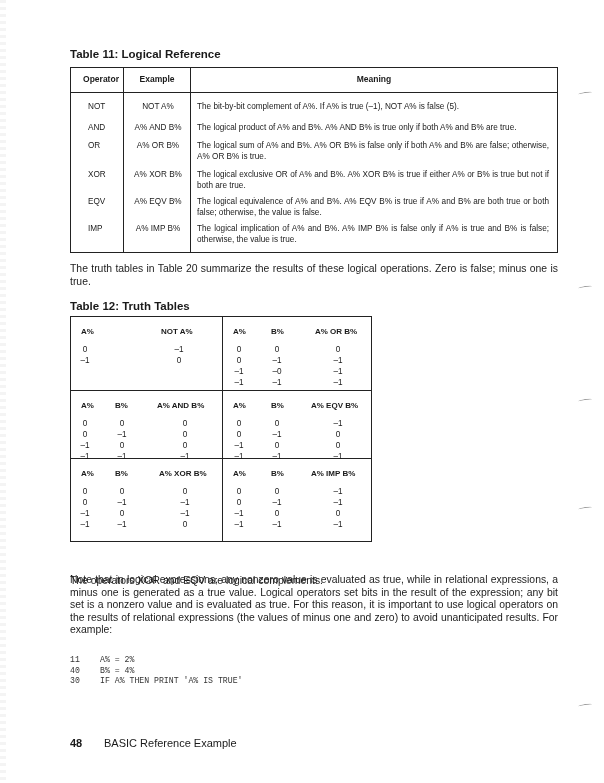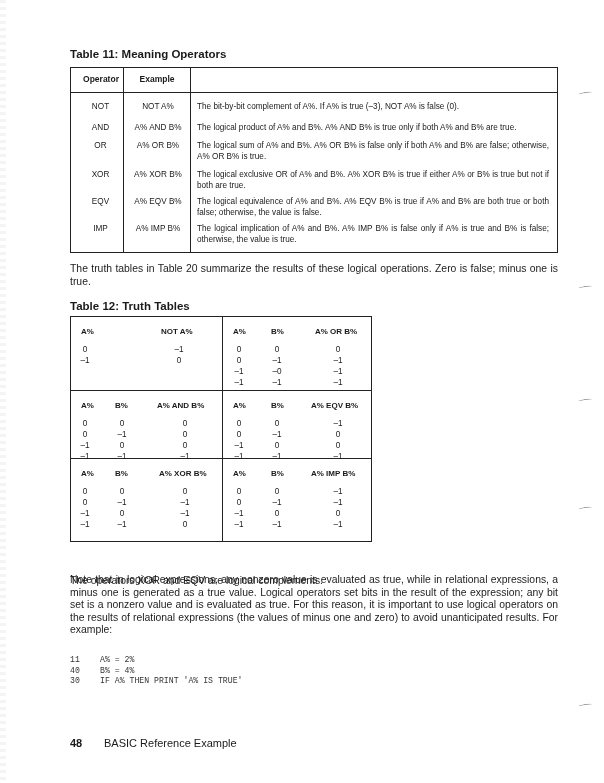--- a/index.html
+++ b/index.html
@@ -17,21 +17,21 @@
 
     
     .t11 {
       position: absolute; left: 70px; top: 67px; width: 488px; height: 186px;
       border: 1.5px solid #222; box-sizing: border-box;
     }
     .t11 .vline { position: absolute; top: 0; bottom: 0; border-left: 1.3px solid #222; }
     .t11 .hline { position: absolute; left: 0; right: 0; top: 24px; border-top: 1.3px solid #222; }
     .t11 .hdr { position: absolute; top: 6px; font-weight: bold; font-size: 8.5px; text-align: center; }
     .t11 .row { position: absolute; left: 0; right: 0; font-size: 8.2px; line-height: 11px; }
-    .t11 .op { position: absolute; left: 3px; width: 53px; text-align: center; }
+    .t11 .op { position: absolute; left: 17px; width: 53px; }
     .t11 .ex { position: absolute; left: 54px; width: 66px; text-align: center; }
     .t11 .mean { position: absolute; left: 126px; width: 352px; text-align: justify; }
 
     .para { position: absolute; left: 70px; width: 488px; font-size: 10.4px; line-height: 12.6px; text-align: justify; color: #1c1c1c; }
 
     
     .t12 {
       position: absolute; left: 70px; top: 316px; width: 302px; height: 226px;
       border: 1.5px solid #222; box-sizing: border-box;
     }
@@ -50,32 +50,33 @@
 </head>
 <body>
 
 <div class="scan-edge-left"></div>
 <div class="margin-tick" style="top:92px"></div>
 <div class="margin-tick" style="top:286px"></div>
 <div class="margin-tick" style="top:399px"></div>
 <div class="margin-tick" style="top:507px"></div>
 <div class="margin-tick" style="top:704px"></div>
 
-<div class="heading" style="top:48px">Table 11:  Meaning Operators</div>
+<div class="heading" style="top:48px">Table 11:  Logical Reference</div>
 <div class="t11">
   <div class="vline" style="left:52px"></div>
   <div class="vline" style="left:119px"></div>
   <div class="hline"></div>
   <div class="hdr" style="left:4px;width:52px">Operator</div>
   <div class="hdr" style="left:53px;width:66px">Example</div>
+  <div class="hdr" style="left:120px;width:366px">Meaning</div>
 
   <div class="row" style="top:33px">
     <span class="op">NOT</span>
     <span class="ex">NOT A%</span>
-    <span class="mean">The bit-by-bit complement of A%. If A% is true (–3), NOT A% is false (0).</span>
+    <span class="mean">The bit-by-bit complement of A%. If A% is true (–1), NOT A% is false (5).</span>
   </div>
   <div class="row" style="top:54px">
     <span class="op">AND</span>
     <span class="ex">A% AND B%</span>
     <span class="mean">The logical product of A% and B%. A% AND B% is true only if both A% and B% are true.</span>
   </div>
   <div class="row" style="top:72px">
     <span class="op">OR</span>
     <span class="ex">A% OR B%</span>
     <span class="mean">The logical sum of A% and B%. A% OR B% is false only if both A% and B% are false; otherwise, A% OR B% is true.</span>

